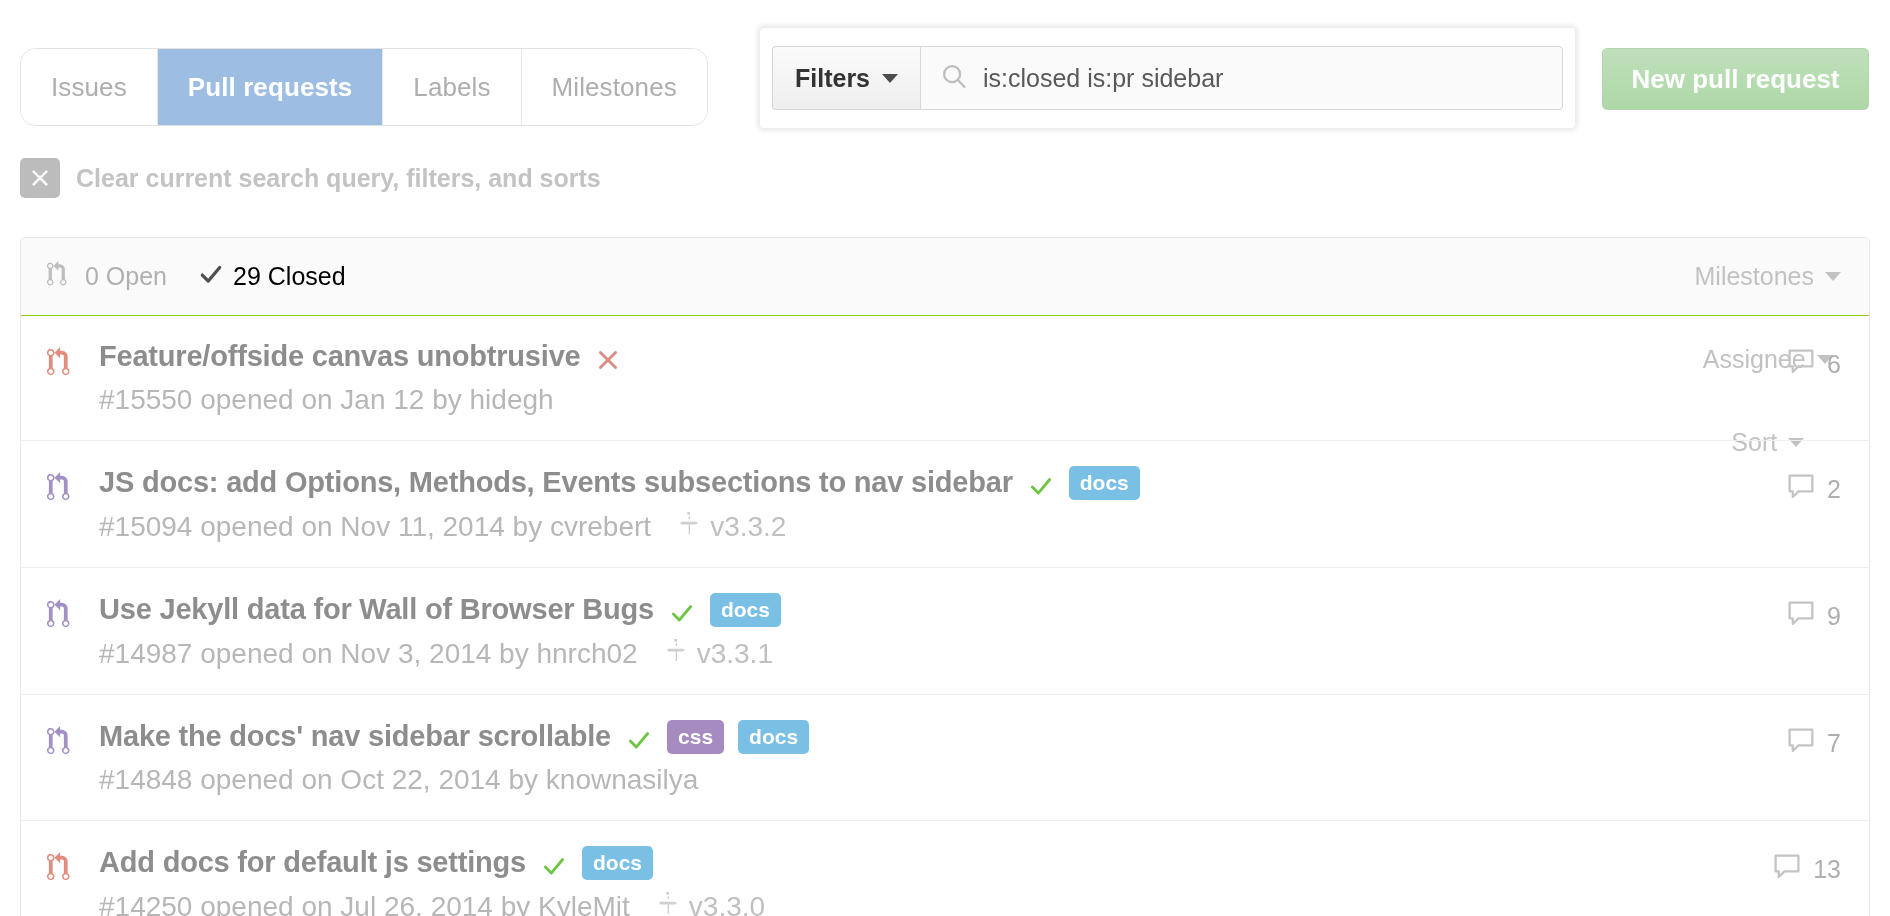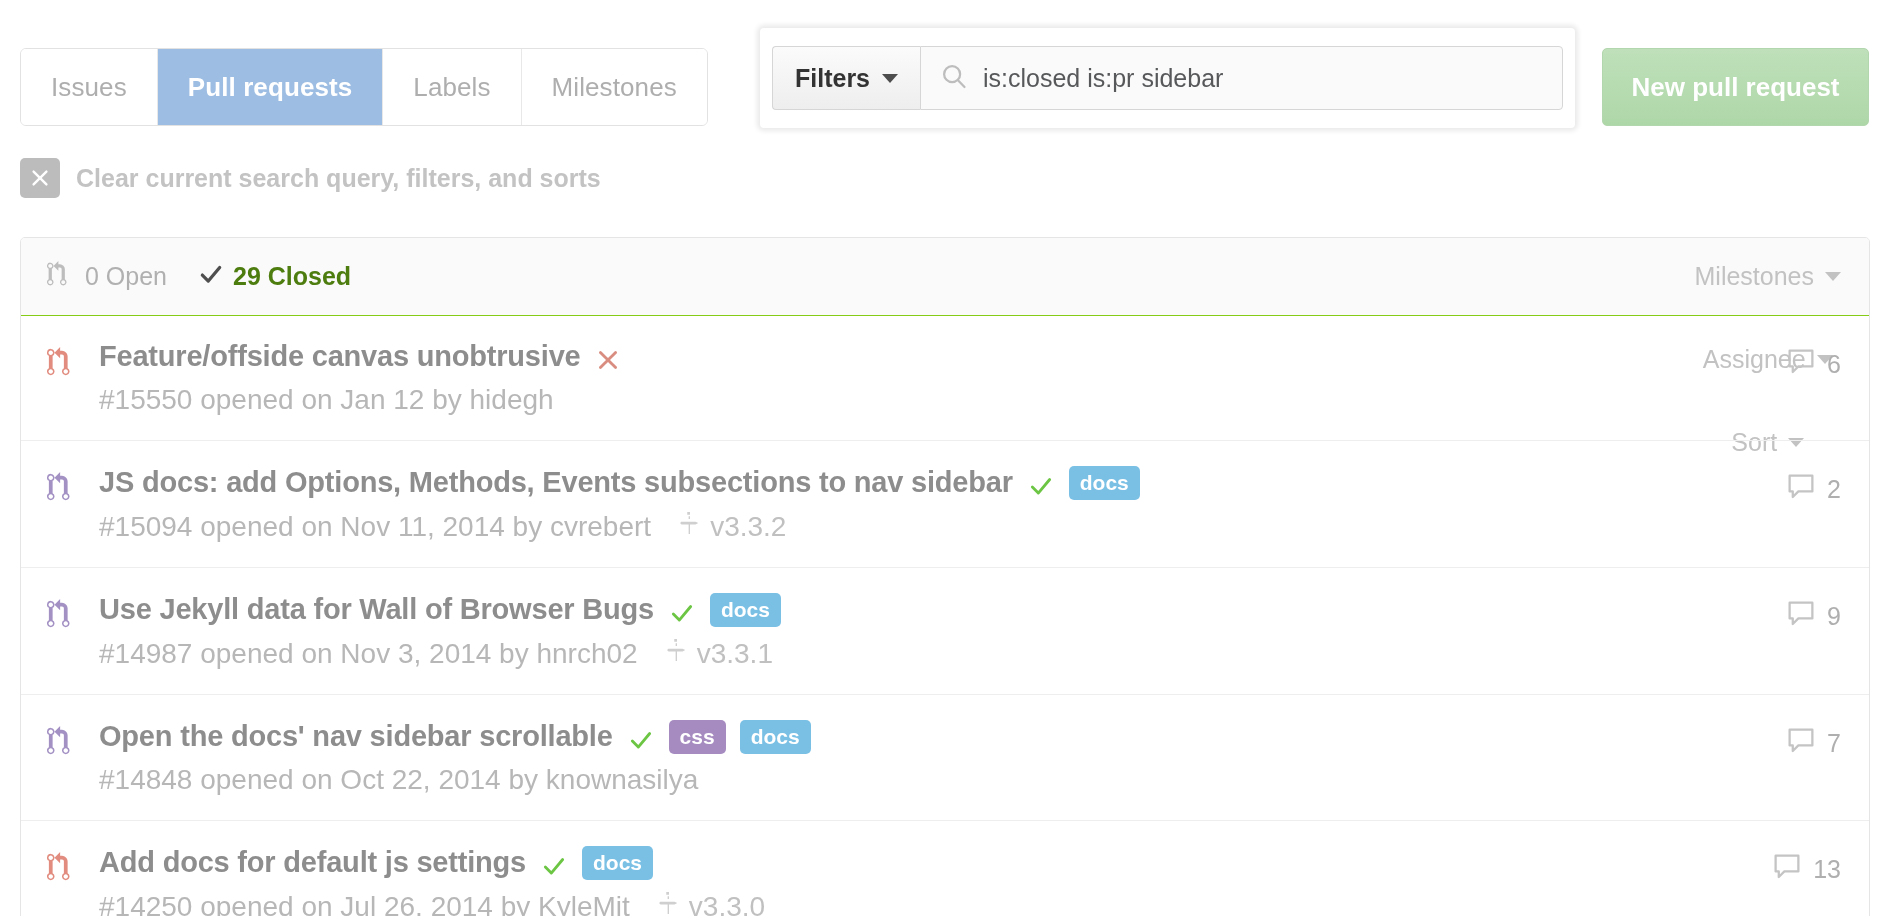--- a/index.html
+++ b/index.html
@@ -18,21 +18,21 @@
   .topbar {
     position: absolute; left: 0; top: 0; width: 1890px; height: 150px;
   }
 
   
   .tabs {
     position: absolute; left: 20px; top: 48px;
     height: 78px;
     display: flex;
     border: 1px solid #e2e2e2;
-    border-radius: 6px;
+    border-radius: 16px;
     background: #fff;
     overflow: hidden;
   }
   .tab {
     display: flex; align-items: center; justify-content: center;
     padding: 0 30px;
     font-size: 26px;
     color: #aeaeae;
     border-right: 1px solid #e8e8e8;
     background: #fff;
@@ -91,21 +91,21 @@
     font-size: 25px;
     color: #57585a;
     white-space: nowrap;
     overflow: hidden;
     text-align: center;
   }
 
   
   .new-pr-btn {
     position: absolute; left: 1602px; top: 48px;
-    width: 267px; height: 78px;
+    width: 267px; height: 62px;
     display: flex; align-items: center; justify-content: center;
     background: linear-gradient(#bfe0ba, #aed7a8);
     border: 1px solid #b2d6ad;
     border-radius: 5px;
     color: #ffffff;
     font-size: 26px;
     font-weight: bold;
     cursor: pointer;
     white-space: nowrap;
   }
@@ -148,21 +148,21 @@
     padding: 0 28px 0 26px;
   }
   .state-group { display: flex; align-items: center; gap: 30px; }
   .state-item {
     display: flex; align-items: center; gap: 12px;
     font-size: 25px;
     cursor: pointer;
     white-space: nowrap;
   }
   .state-open { color: #b0b0b0; }
-  .state-closed { color: #4d7c0f; font-weight: bold; gap: 8px; }
+  .state-closed { color: #000000; font-weight: normal; gap: 8px; }
 
   .head-filters {
     margin-left: auto;
     display: flex; align-items: center; gap: 54px; flex-direction: column;
   }
   .head-filter {
     display: flex; align-items: center; gap: 11px;
     font-size: 25px;
     color: #c2c2c2;
     cursor: pointer;
@@ -433,21 +433,21 @@
               </svg></span>
             <span class="comment-count">9</span>
           </div>
         </div>
         <div class="row">
           <div class="row-icon"><svg width="30" height="32" viewBox="0 0 16 16" fill="#a391c4">
               <path d="M11 11.28V5c-.03-.78-.34-1.47-.94-2.06C9.46 2.35 8.78 2.03 8 2H7V0L4 3l3 3V4h1c.27.02.48.11.69.31.21.2.3.42.31.69v6.28A1.993 1.993 0 0 0 10 15a1.993 1.993 0 0 0 1-3.72zm-1 2.92c-.66 0-1.2-.55-1.2-1.2 0-.65.55-1.2 1.2-1.2.65 0 1.2.55 1.2 1.2 0 .65-.55 1.2-1.2 1.2zM4 3c0-1.11-.89-2-2-2a1.993 1.993 0 0 0-1 3.72v6.56A1.993 1.993 0 0 0 2 15a1.993 1.993 0 0 0 1-3.72V4.72c.59-.34 1-.98 1-1.72zm-.8 10c0 .66-.55 1.2-1.2 1.2-.65 0-1.2-.55-1.2-1.2 0-.65.55-1.2 1.2-1.2.65 0 1.2.55 1.2 1.2zM2 4.2C1.34 4.2.8 3.65.8 3c0-.65.55-1.2 1.2-1.2.65 0 1.2.55 1.2 1.2 0 .65-.55 1.2-1.2 1.2z"></path>
             </svg></div>
           <div class="row-body">
             <div class="title-line">
-              <span class="row-title">Open the docs' nav sidebar scrollable</span>
+              <span class="row-title">Make the docs' nav sidebar scrollable</span>
               <span class="status-mark">
                 <svg width="28" height="26" viewBox="0 0 24 24" fill="none" stroke="#6cc644" stroke-width="2.6" stroke-linecap="round" stroke-linejoin="round">
                   <polyline points="4,13 9.5,18.5 20,6"></polyline>
                 </svg>
               </span>
               <span class="label-chip" style="background:#a68bc0">css</span>
               <span class="label-chip" style="background:#7ac0e5">docs</span>
             </div>
             <div class="meta-line">
               <span class="meta-text">#14848 opened on Oct 22, 2014 by knownasilya</span>

